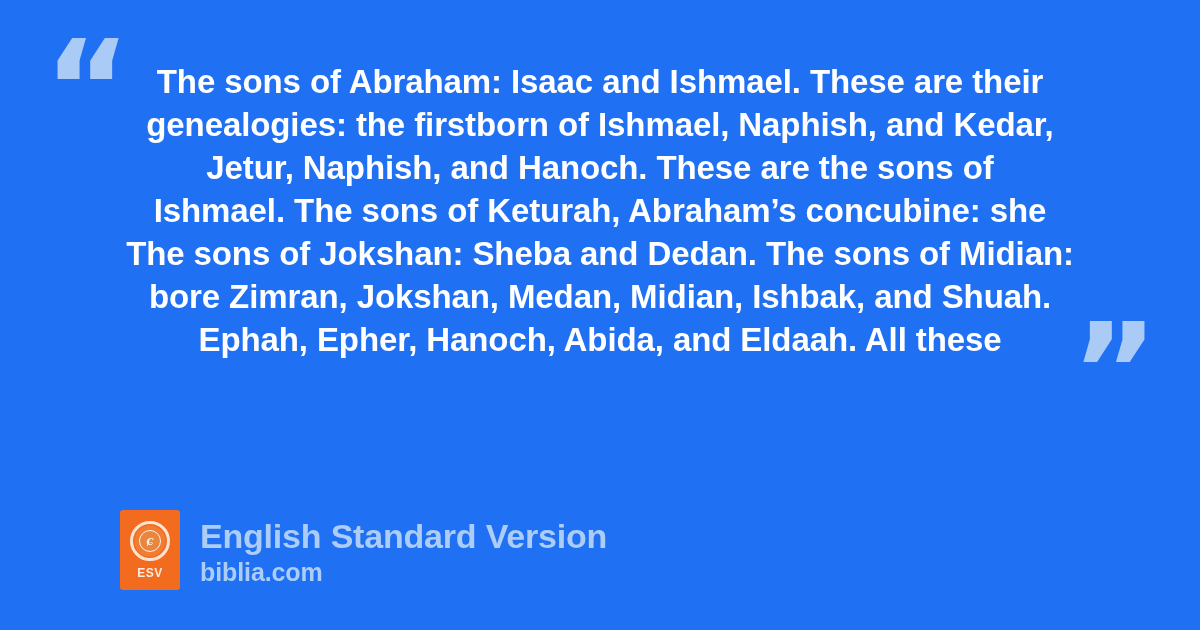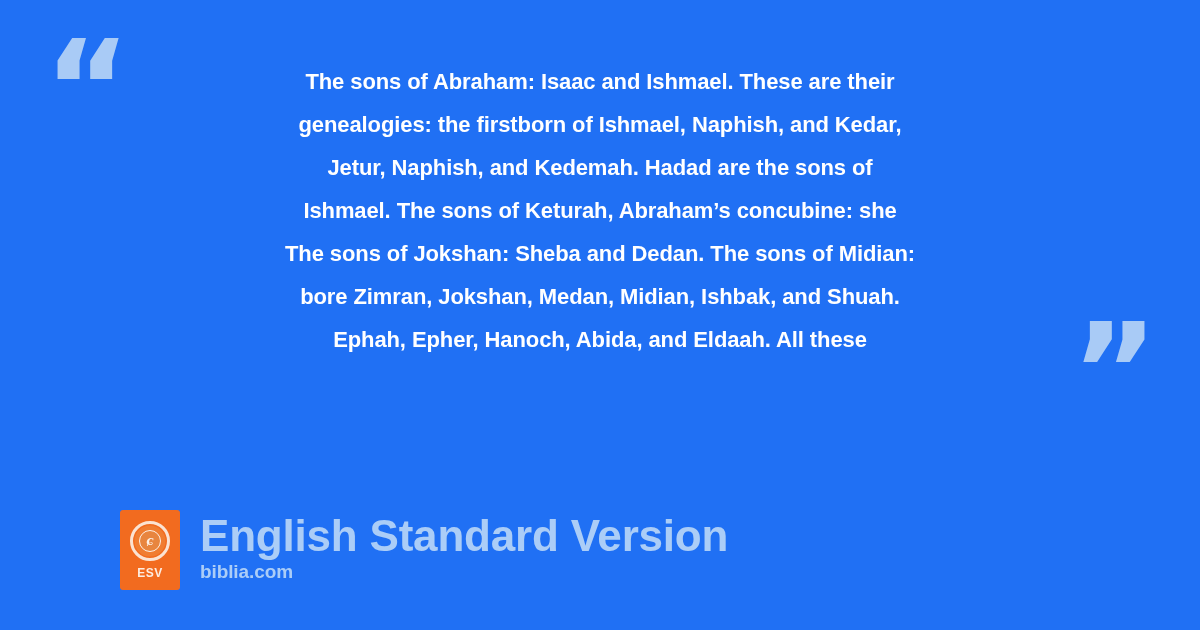--- a/index.html
+++ b/index.html
@@ -44,21 +44,21 @@
   
   .quote-block {
     position: absolute;
     left: 120px;
     top: 60px;
     width: 960px;
     text-align: center;
   }
   .quote-line {
     color: #ffffff;
-    font-size: 22px;
+    font-size: 33px;
     font-weight: 700;
     line-height: 43px;
     letter-spacing: -0.1px;
     white-space: nowrap;
   }
 
   
   .footer {
     position: absolute;
     left: 120px;
@@ -115,44 +115,44 @@
     line-height: 1;
   }
   .footer-text {
     margin-left: 20px;
     display: flex;
     flex-direction: column;
     justify-content: center;
   }
   .version-title {
     color: #abcdf7;
-    font-size: 44px;
+    font-size: 34px;
     font-weight: 700;
     line-height: 44px;
     letter-spacing: -0.2px;
   }
   .site-url {
     color: #abcdf7;
-    font-size: 19px;
+    font-size: 25px;
     font-weight: 700;
     line-height: 28px;
     letter-spacing: -0.1px;
   }
 </style>
 </head>
 <body>
 
 <div class="card">
 
   <div class="quote-mark quote-open">“</div>
 
   <div class="quote-block">
     <div class="quote-line">The sons of Abraham: Isaac and Ishmael. These are their</div>
     <div class="quote-line">genealogies: the firstborn of Ishmael, Naphish, and Kedar,</div>
-    <div class="quote-line">Jetur, Naphish, and Kedemah. Hadad are the sons of</div>
+    <div class="quote-line">Jetur, Naphish, and Hanoch. These are the sons of</div>
     <div class="quote-line">Ishmael. The sons of Keturah, Abraham’s concubine: she</div>
     <div class="quote-line">The sons of Jokshan: Sheba and Dedan. The sons of Midian:</div>
     <div class="quote-line">bore Zimran, Jokshan, Medan, Midian, Ishbak, and Shuah.</div>
     <div class="quote-line">Ephah, Epher, Hanoch, Abida, and Eldaah. All these</div>
   </div>
 
   <div class="quote-mark quote-close">”</div>
 
   <div class="footer">
 

